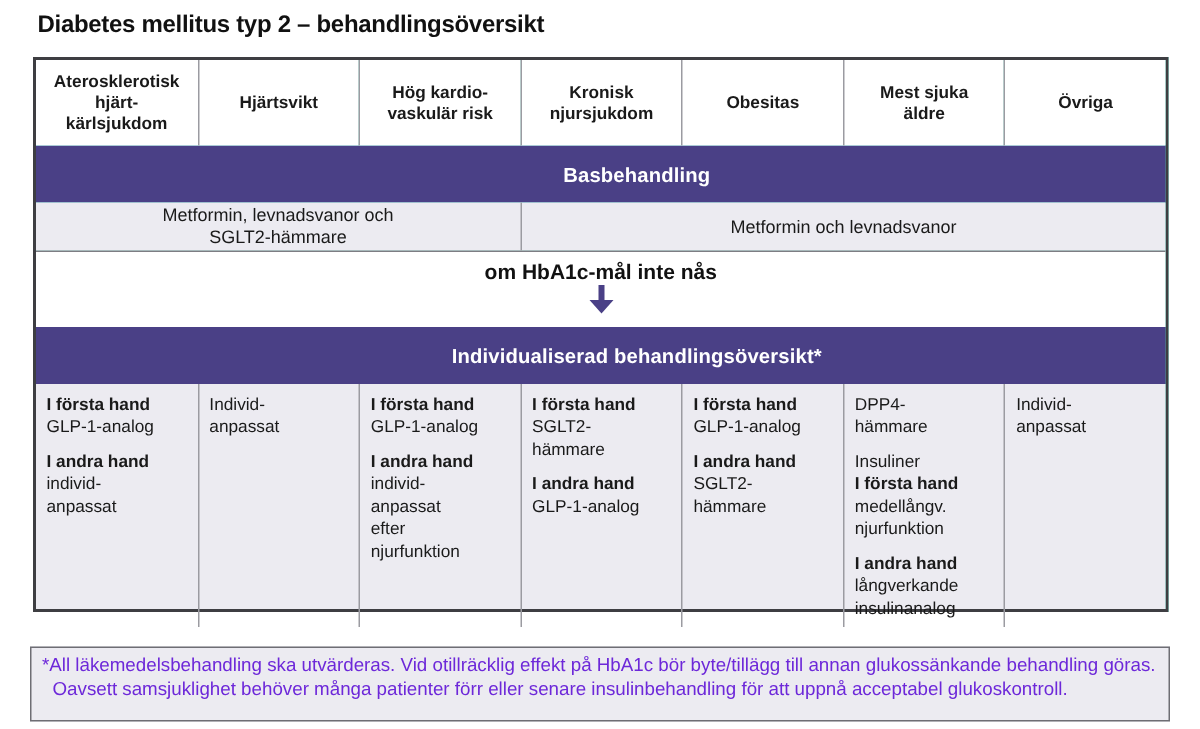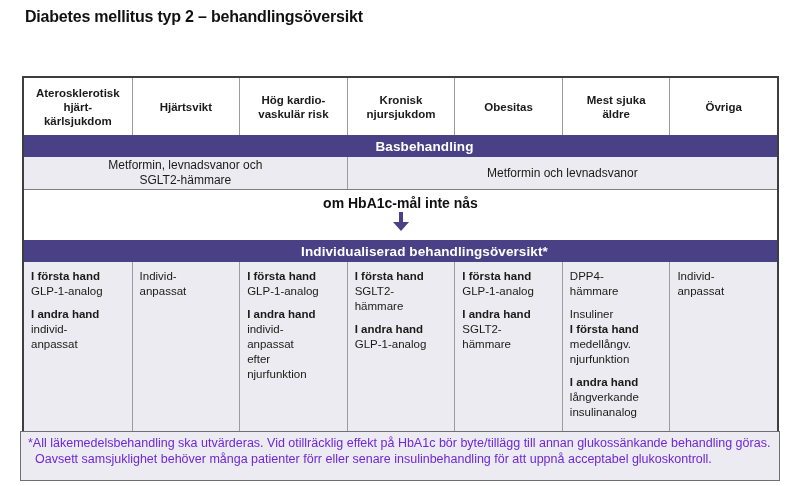--- a/index.html
+++ b/index.html
@@ -13,42 +13,41 @@
     letter-spacing: -0.2px;
     color: #111;
   }
 
   .tbl {
     position: absolute;
     left: 22px; top: 38px;
     width: 757px;
     border: 2px solid #3e3e42;
     background: #5eead4;
-    margin-top: 38px;
   }
 
   .header-row {
     display: grid;
     grid-template-columns: repeat(7, 1fr);
     height: 57px;
   }
   .header-cell {
     display: flex; align-items: center; justify-content: center;
     text-align: center;
     font-weight: bold;
     font-size: 11.5px;
     line-height: 14px;
     white-space: pre-line;
     padding: 2px;
     background: #ffffff;
   }
   .header-cell + .header-cell { border-left: 1px solid #9b9ba1; }
 
   .banner {
-    height: 22px;
+    height: 38px;
     background: #4a4086;
     color: #ffffff;
     font-weight: bold;
     font-size: 13.5px;
     display: flex; align-items: center; justify-content: center;
     letter-spacing: 0.1px;
     padding-left: 48px;
   }
 
   .base-row {
@@ -77,21 +76,21 @@
   .connector-text {
     font-weight: bold;
     font-size: 14px;
     color: #111;
   }
   .down-arrow { margin-top: 1px; }
 
   .body-row {
     display: grid;
     grid-template-columns: repeat(7, 1fr);
-    height: 171px;
+    height: 150px;
     background: #ecebf1;
   }
   .body-cell {
     padding: 7px 4px 4px 7px;
     font-size: 11.5px;
     line-height: 15px;
   }
   .body-cell + .body-cell { border-left: 1px solid #9b9ba1; }
   .body-cell .line { white-space: nowrap; }
   .body-cell .line.bold { font-weight: bold; }

